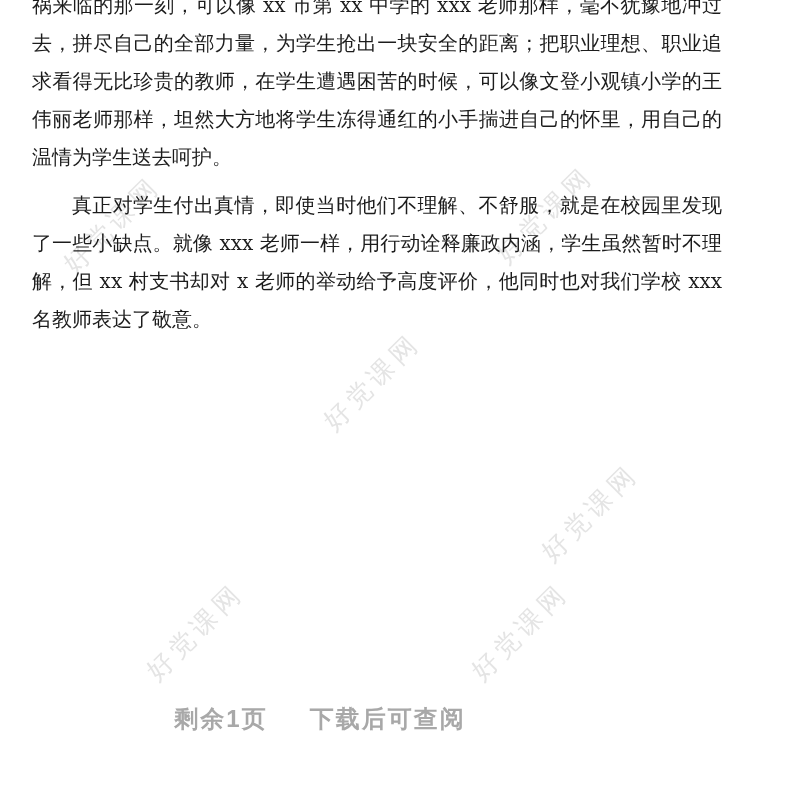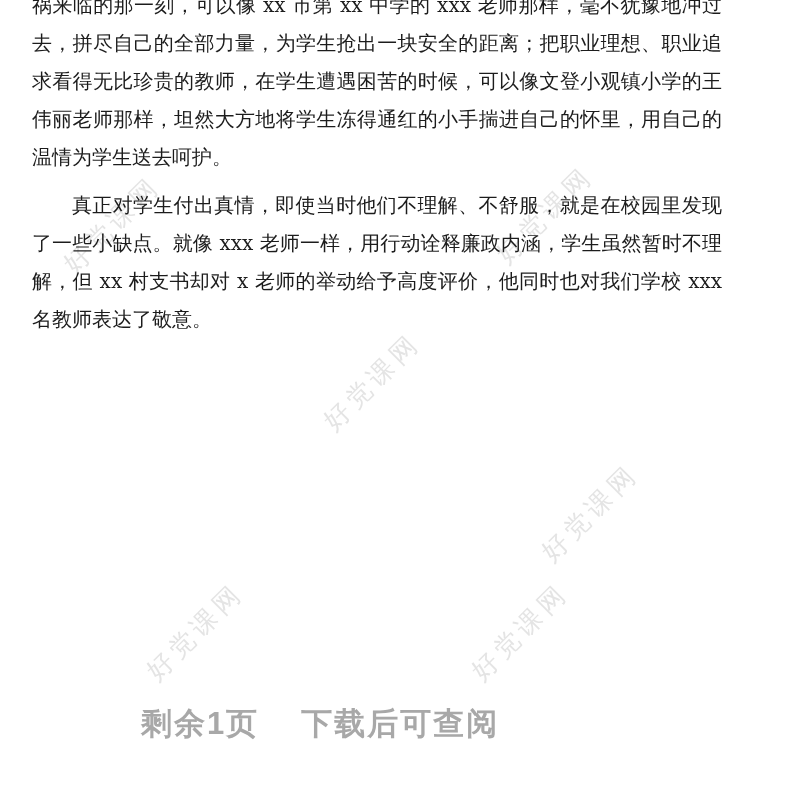--- a/index.html
+++ b/index.html
@@ -56,21 +56,21 @@
   .wm6 { left: 520px; top: 632px; }
   
   .footer {
     position: absolute;
     left: 0;
     top: 703px;
     width: 640px;
     text-align: center;
     z-index: 2;
     font-family: "Liberation Sans", sans-serif;
-    font-size: 31px;
+    font-size: 24px;
     font-weight: bold;
     color: #a8a8a8;
     letter-spacing: 2px;
   }
   .footer .pages {
     margin-right: 42px;
   }
 </style>
 </head>
 <body>

